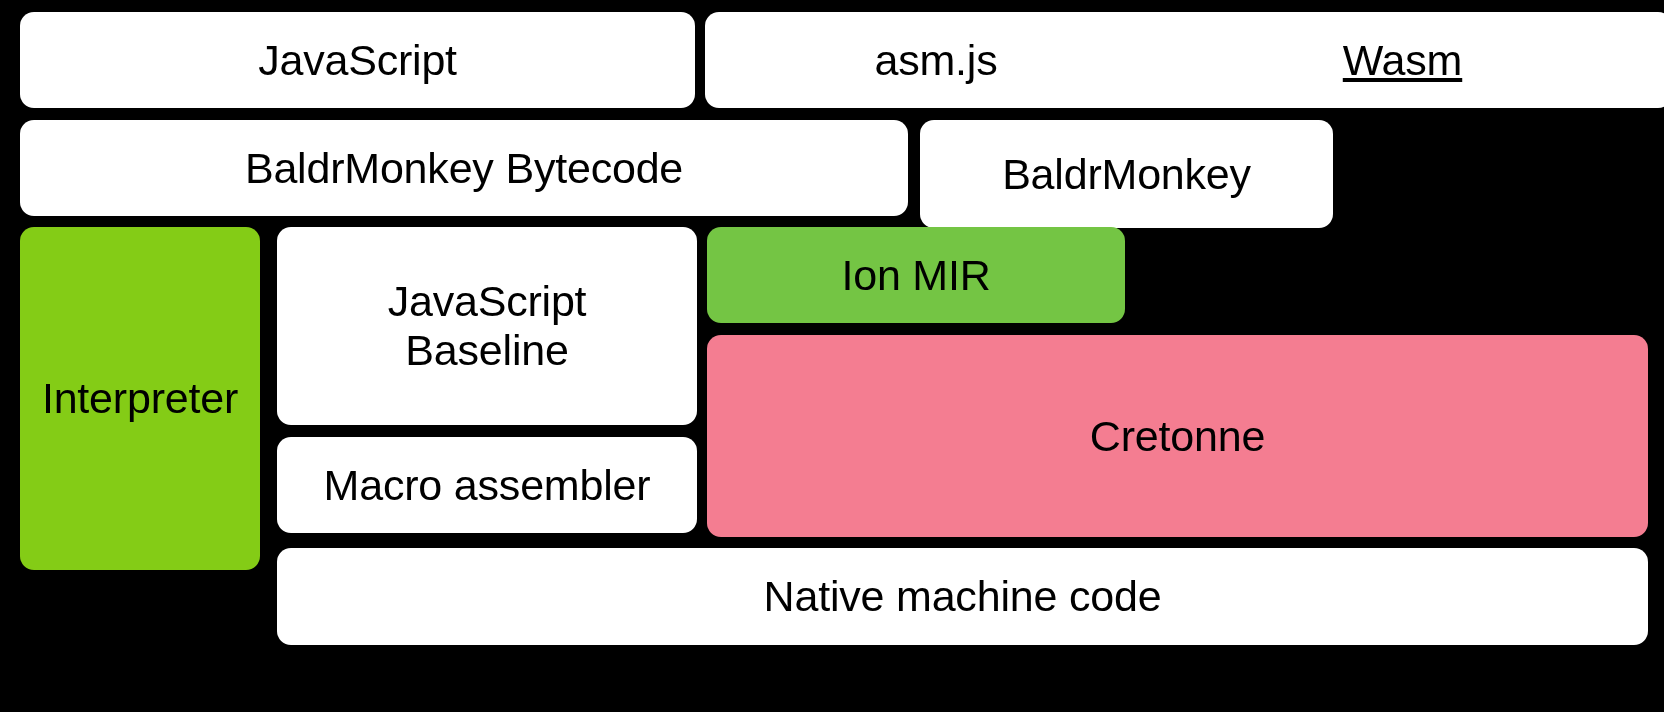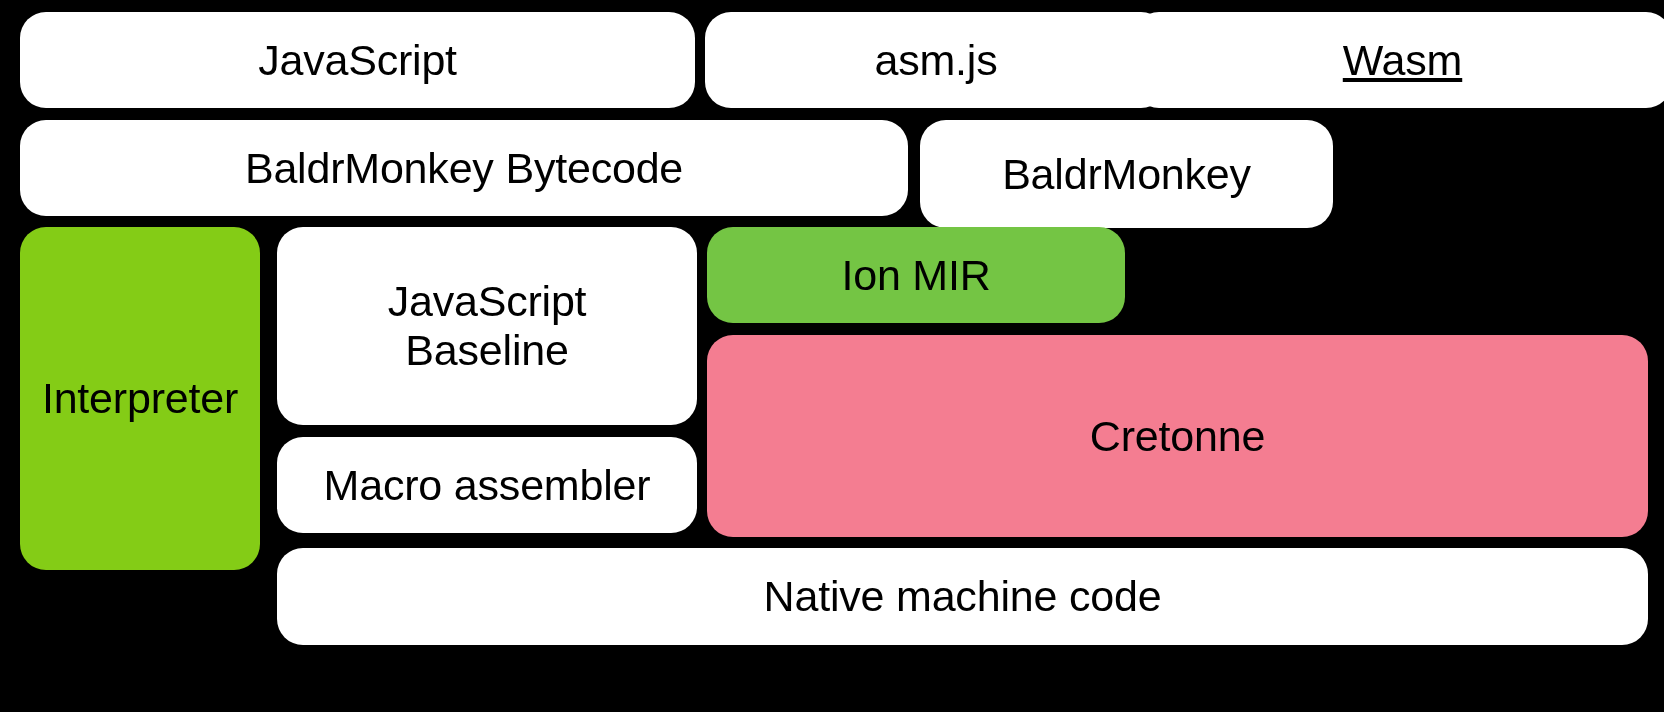--- a/index.html
+++ b/index.html
@@ -18,21 +18,21 @@
     background: #000000;
     overflow: hidden;
   }
   .box {
     position: absolute;
     box-sizing: border-box;
     display: flex;
     align-items: center;
     justify-content: center;
     text-align: center;
-    border-radius: 26px;
+    border-radius: 14px;
     color: #000000;
     font-size: 43px;
     line-height: 1.13;
     font-weight: 400;
     letter-spacing: -0.2px;
     white-space: pre-line;
     user-select: none;
   }
   .box.white   { background: #ffffff; }
   .box.gray    { background: #84cc16; }

